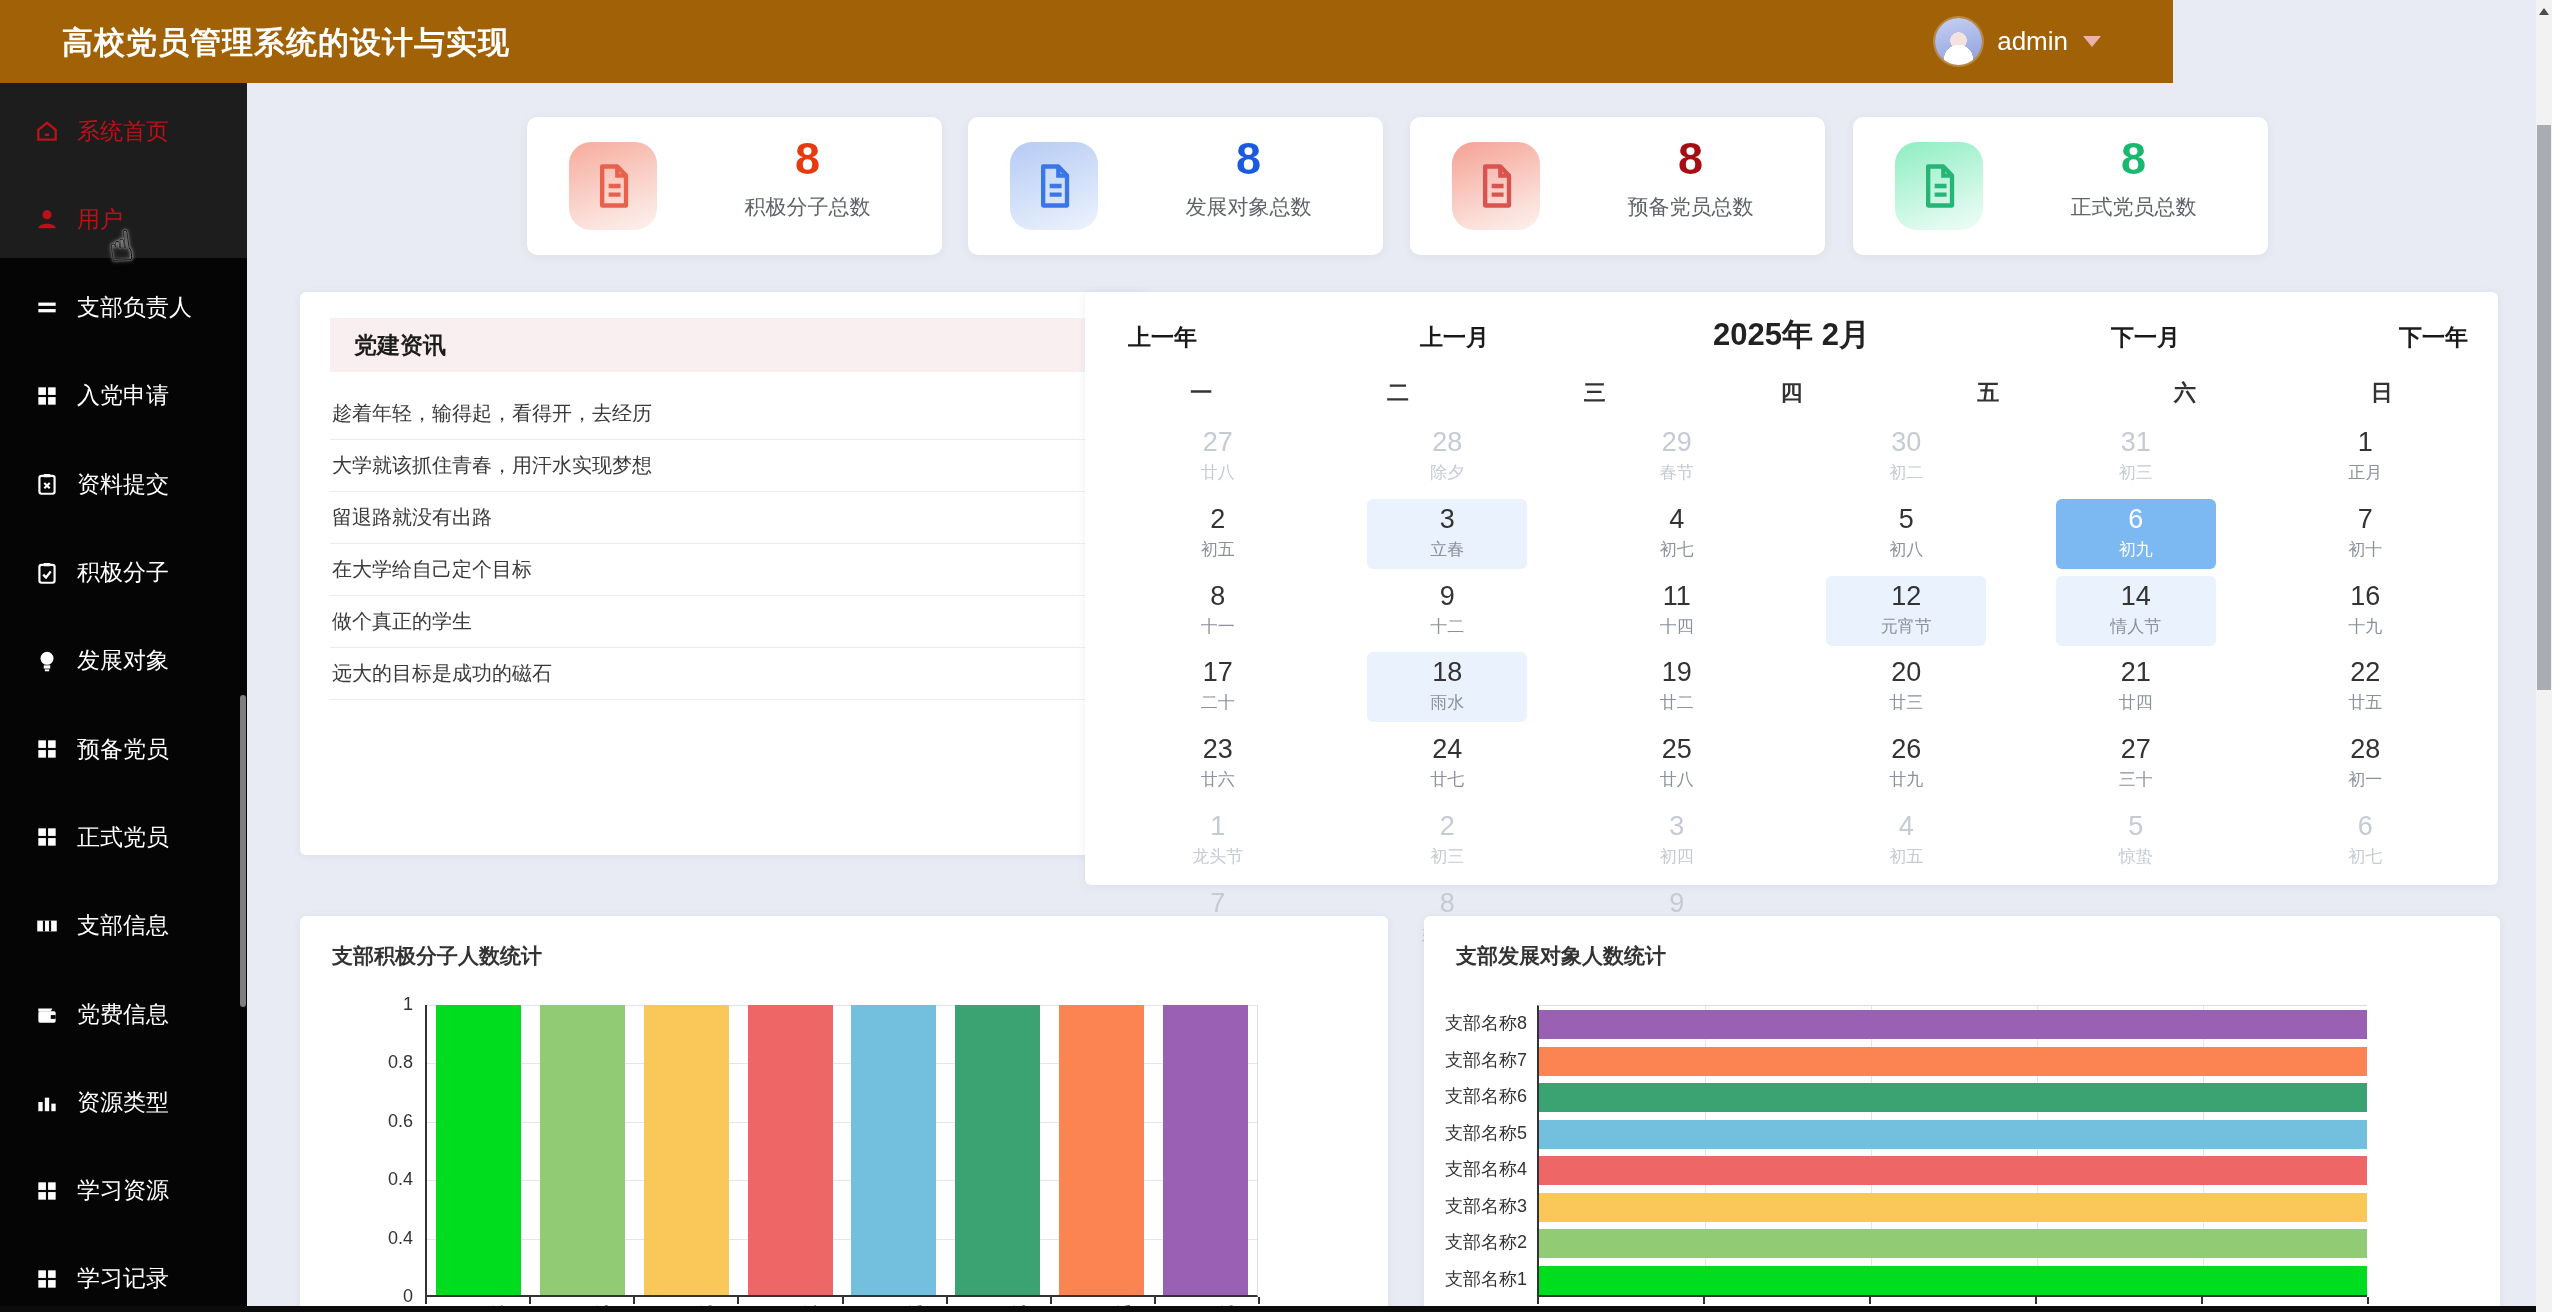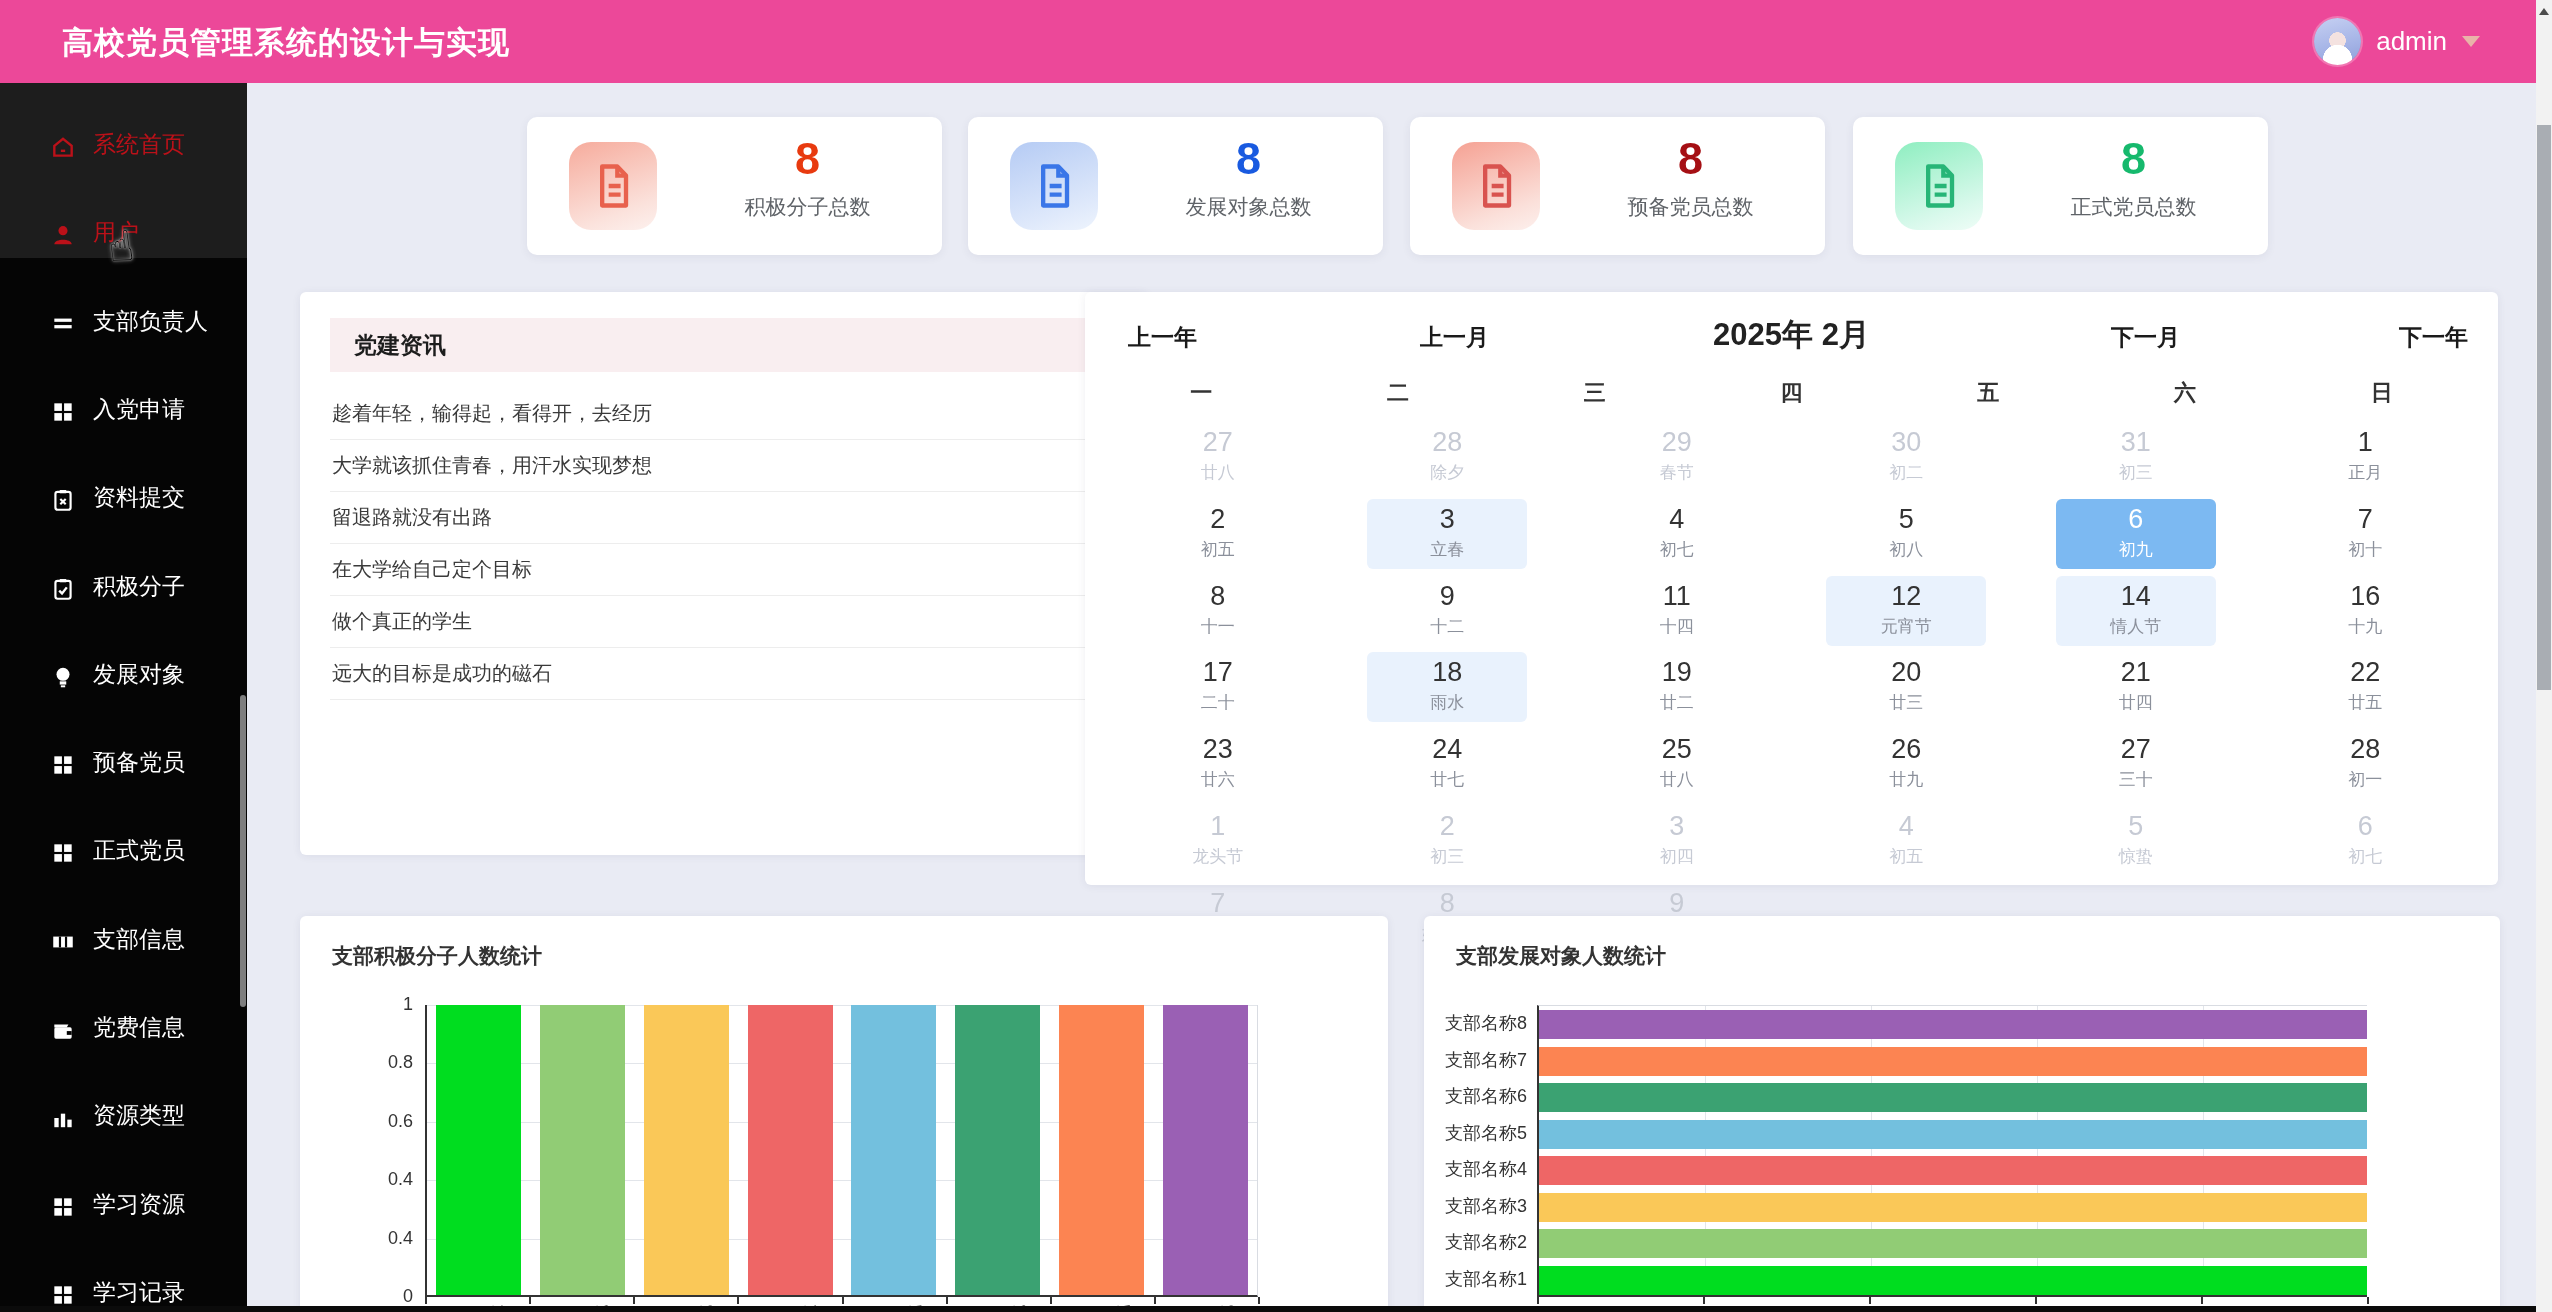--- a/index.html
+++ b/index.html
@@ -1,34 +1,34 @@
 <!DOCTYPE html>
 <html><head>
 <meta charset="utf-8">
 <style>
   html,body{margin:0;padding:0}
   body{position:relative;width:2552px;height:1312px;overflow:hidden;background:#e9ebf4;
        font-family:"Liberation Sans","DejaVu Sans",sans-serif;-webkit-font-smoothing:antialiased}
   
-  .hdr{position:absolute;left:0;top:0;width:2552px;height:83px;background:#ec4899;z-index:5}
+  .hdr{position:absolute;left:0;top:0;width:2173px;height:83px;background:#a16207;z-index:5}
   .hdr-title{position:absolute;left:62px;top:22px;color:#fff;font-size:31px;font-weight:700;letter-spacing:1px}
   .hdr-user{position:absolute;right:72px;top:0;height:83px;display:flex;align-items:center;gap:15px;cursor:pointer}
   .avatar{width:47px;height:47px;border-radius:50%;
     background:
       radial-gradient(circle at 50% 88%, #ffffff 0 30%, rgba(255,255,255,0) 31%),
       radial-gradient(circle at 50% 48%, #f4e2e0 0 24%, rgba(0,0,0,0) 25%),
       linear-gradient(165deg,#c6d0f2 0%,#a4b3e6 60%,#8e9fd8 100%);
     box-shadow:0 0 0 2px rgba(255,255,255,.25)}
   .admin-name{color:#fff;font-size:26px}
   .caret{width:0;height:0;border:9px solid transparent;border-top:11px solid #e9b3a9;margin-top:9px}
   
   .sidebar{position:absolute;left:0;top:83px;width:247px;height:1229px;background:#050505;z-index:4}
   .sb-highlight{position:absolute;left:0;top:0;width:247px;height:175px;background:#1d1d1d}
-  .sb-item{position:absolute;left:0;width:247px;height:58px;display:flex;align-items:flex-end;
-           padding-left:50px;box-sizing:border-box;color:#fff;font-size:23px;cursor:pointer}
+  .sb-item{position:absolute;left:0;width:247px;height:58px;display:flex;align-items:center;
+           padding-left:34px;box-sizing:border-box;color:#fff;font-size:23px;cursor:pointer}
   .sb-item .ic{width:26px;height:26px;margin-right:17px;flex:0 0 auto}
   .sb-item.red{color:#bb1119}
   .side-thumb{position:absolute;left:240px;top:612px;width:6px;height:312px;background:rgba(225,225,228,.55);border-radius:3px}
   
   .card{position:absolute;top:117px;width:415px;height:138px;background:#fff;border-radius:10px;
         box-shadow:0 2px 10px rgba(50,55,90,.07)}
   .tile{position:absolute;left:42px;top:25px;width:88px;height:88px;border-radius:22px;
         display:flex;align-items:center;justify-content:center}
   .card-right{position:absolute;left:160px;right:14px;top:16px;text-align:center}
   .card-num{font-size:45px;font-weight:700;line-height:52px}

